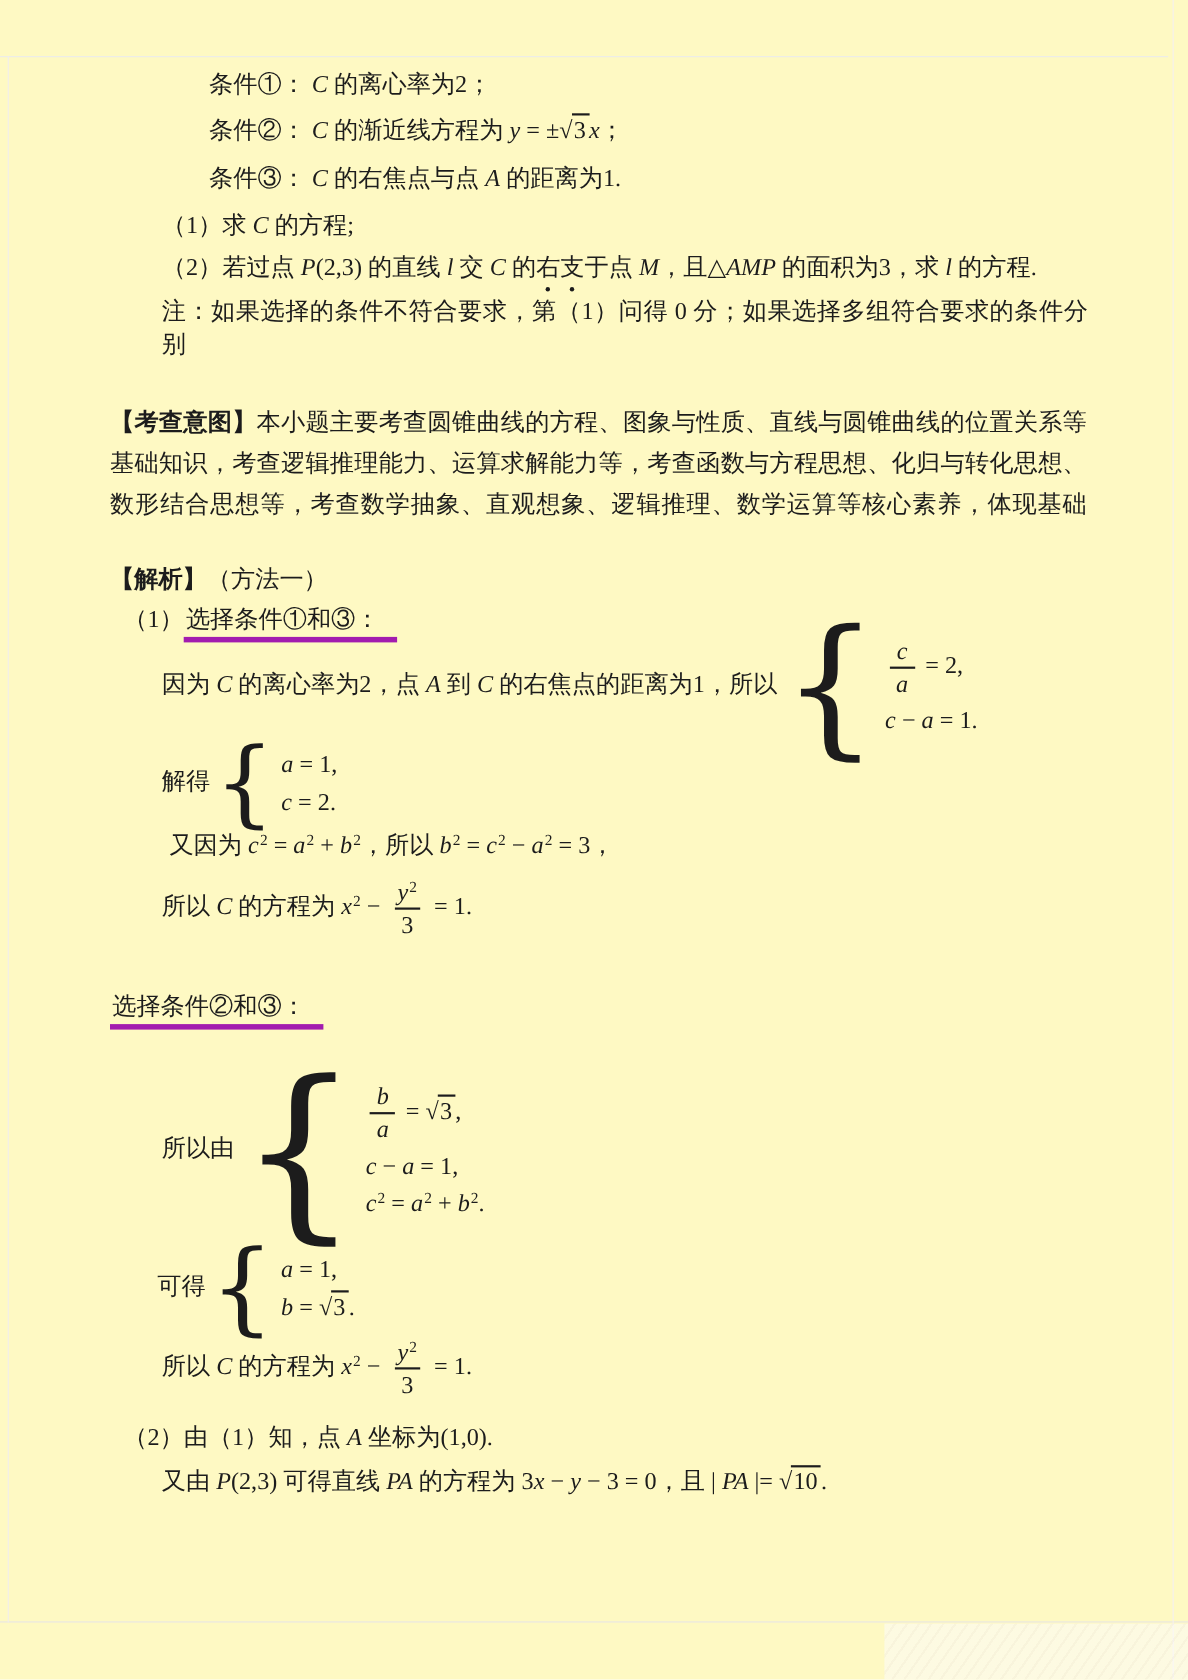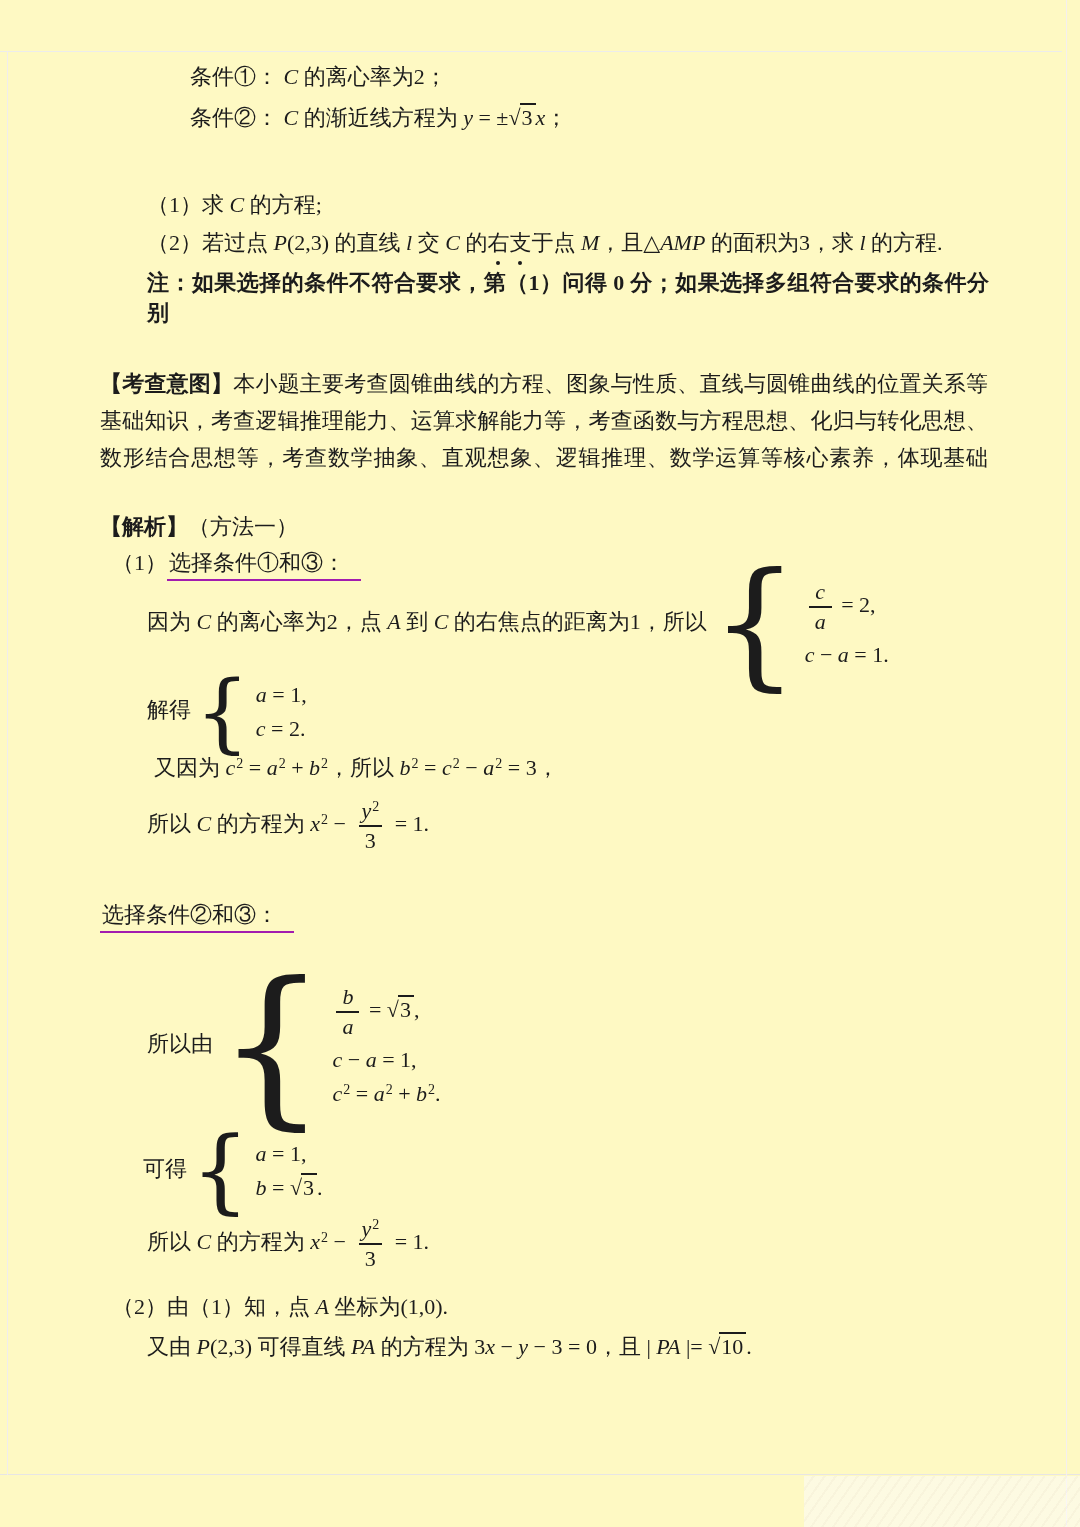--- a/index.html
+++ b/index.html
@@ -18,21 +18,21 @@
   
   .sqrt .sg{margin-right:-1px;}
   .sqrt .rd{border-top:2px solid #1c1c1c;padding:0 3px 0 2px;}
   
   .cases{display:inline-flex;align-items:center;vertical-align:middle;margin-left:4px;}
   .brace{font-family:"DejaVu Serif",serif;line-height:1;margin-right:6px;font-weight:400;}
   .b1{font-size:138px;} .b2{font-size:86px;} .b3{font-size:172px;} .b4{font-size:92px;}
   .col{display:inline-flex;flex-direction:column;align-items:flex-start;}
   .crow{display:block;white-space:nowrap;margin:3px 0;line-height:28px;}
   
-  .ul{border-bottom:2px solid #a21caf;padding:0 16px 4px 2px;}
+  .ul{border-bottom:5px solid #a21caf;padding:0 16px 4px 2px;}
   .bold{font-weight:700;}
   
   .emph{position:relative;display:inline-block;}
   .emph::before,.emph::after{content:"";position:absolute;bottom:-7px;width:4px;height:4px;
         border-radius:50%;background:#1c1c1c;}
   .emph::before{left:9px;} .emph::after{left:31px;}
   
   .just{white-space:normal;width:888px;text-align:justify;text-align-last:justify;}
   .justnote{white-space:normal;width:842px;text-align:justify;text-align-last:justify;}
   
@@ -57,30 +57,33 @@
   <div class="crumple"></div>
 
   <div class="line" style="left:190px;top:62px;">
     <span class="t">条件①： </span><span class="v">C</span><span class="t"> 的离心率为2；</span>
   </div>
 
   <div class="line" style="left:190px;top:103px;">
     <span class="t">条件②： </span><span class="v">C</span><span class="t"> 的渐近线方程为 </span><span class="v">y</span><span class="t"> = ±</span><span class="sqrt"><span class="sg">√</span><span class="rd">3</span></span><span class="v">x</span><span class="t">；</span>
   </div>
 
+  <div class="line" style="left:190px;top:147px;">
+    <span class="t">条件③： </span><span class="v">C</span><span class="t"> 的右焦点与点 </span><span class="v">A</span><span class="t"> 的距离为1.</span>
+  </div>
 
   <div class="line" style="left:147px;top:190px;">
     <span class="t">（1）求 </span><span class="v">C</span><span class="t"> 的方程;</span>
   </div>
 
   <div class="line" style="left:147px;top:228px;">
     <span class="t">（2）若过点 </span><span class="v">P</span><span class="t">(2,3)</span><span class="t"> 的直线 </span><span class="v">l</span><span class="t"> 交 </span><span class="v">C</span><span class="t"> 的</span><span class="t emph">右支</span><span class="t">于点 </span><span class="v">M</span><span class="t">，且△</span><span class="v">AMP</span><span class="t"> 的面积为3，求 </span><span class="v">l</span><span class="t"> 的方程.</span>
   </div>
 
-  <div class="line justnote" style="left:147px;top:268px;font-weight:bold;">
+  <div class="line justnote" style="left:147px;top:268px;">
     <span class="t">注：如果选择的条件不符合要求，第（1）问得 0 分；如果选择多组符合要求的条件分别</span>
   </div>
 
   <div class="line just" style="left:100px;top:369px;">
     <span class="t bold">【考查意图】</span><span class="t">本小题主要考查圆锥曲线的方程、图象与性质、直线与圆锥曲线的位置关系等</span>
   </div>
   <div class="line just" style="left:100px;top:406px;">
     <span class="t">基础知识，考查逻辑推理能力、运算求解能力等，考查函数与方程思想、化归与转化思想、</span>
   </div>
   <div class="line just" style="left:100px;top:443px;">

